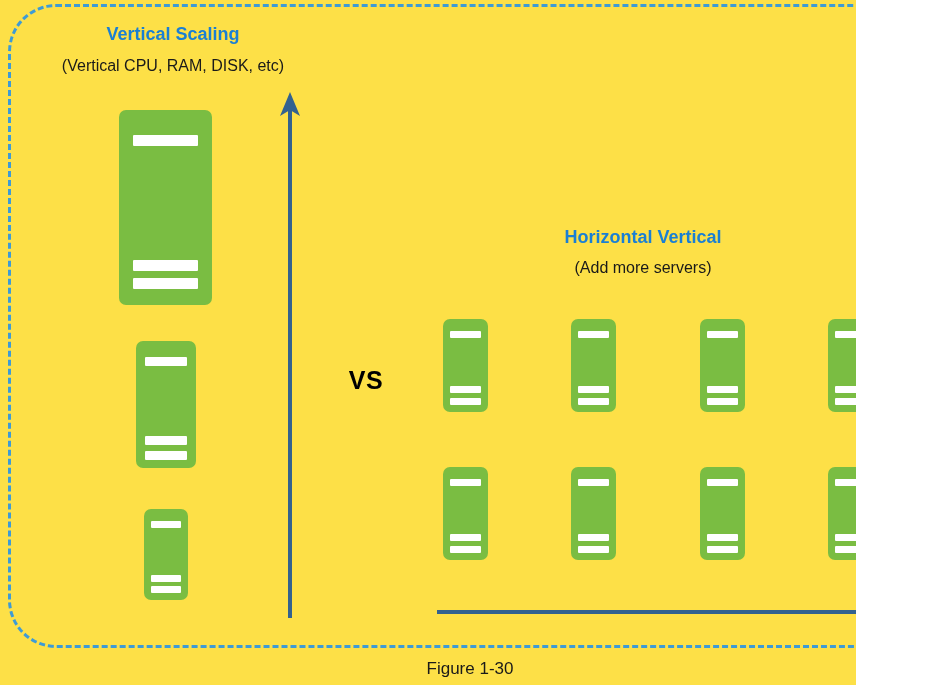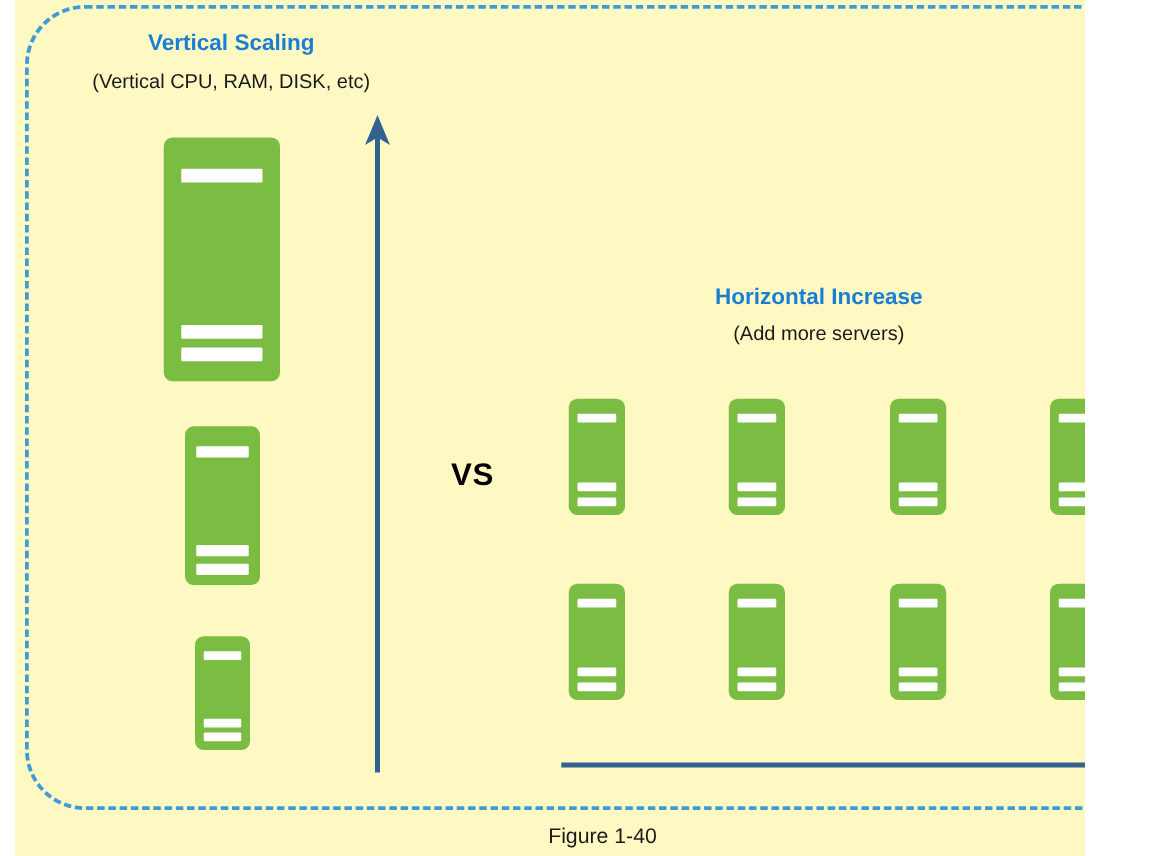--- a/index.html
+++ b/index.html
@@ -7,23 +7,22 @@
     padding: 0;
     background: #ffffff;
   }
   body {
     font-family: "Liberation Sans", sans-serif;
   }
   #canvas {
     position: relative;
     width: 856px;
     height: 685px;
-    background: #fef9c3;
+    background: #fde047;
     overflow: hidden;
-    margin-left: 12px;
   }
 
   
   .dashed-frame {
     position: absolute;
     left: 8px;
     top: 4px;
     width: 916px;
     height: 644px;
     box-sizing: border-box;
@@ -104,21 +103,21 @@
 </head>
 <body>
 
 <div id="canvas">
 
   <div class="dashed-frame"></div>
 
   <div class="heading" id="vertical-heading">Vertical Scaling</div>
   <div class="subheading" id="vertical-sub">(Vertical CPU, RAM, DISK, etc)</div>
 
-  <div class="heading" id="horizontal-heading">Horizontal Increase</div>
+  <div class="heading" id="horizontal-heading">Horizontal Vertical</div>
   <div class="subheading" id="horizontal-sub">(Add more servers)</div>
 
   <div id="vs-label">VS</div>
 
   <div id="vertical-servers">
       <div class="server" style="left: 119px; top: 110px; width: 93px; height: 195px;">
         <div class="bar" style="top: 25px; height: 11px;"></div>
         <div class="bar" style="top: 150px; height: 11px;"></div>
         <div class="bar" style="top: 168px; height: 11px;"></div>
       </div>
@@ -180,15 +179,15 @@
     <g>
       <line x1="290" y1="618" x2="290" y2="104" stroke="#33628F" stroke-width="4"></line>
       <polygon points="290,92 280,116 290,110 300,116" fill="#33628F"></polygon>
     </g>
     <g>
       <line x1="437" y1="612" x2="886" y2="612" stroke="#33628F" stroke-width="4"></line>
       <polygon points="901,612 877,602 883,612 877,622" fill="#33628F"></polygon>
     </g>
   </svg>
 
-  <div id="figure-caption">Figure 1-40</div>
+  <div id="figure-caption">Figure 1-30</div>
 
 </div>
 
 </body></html>

